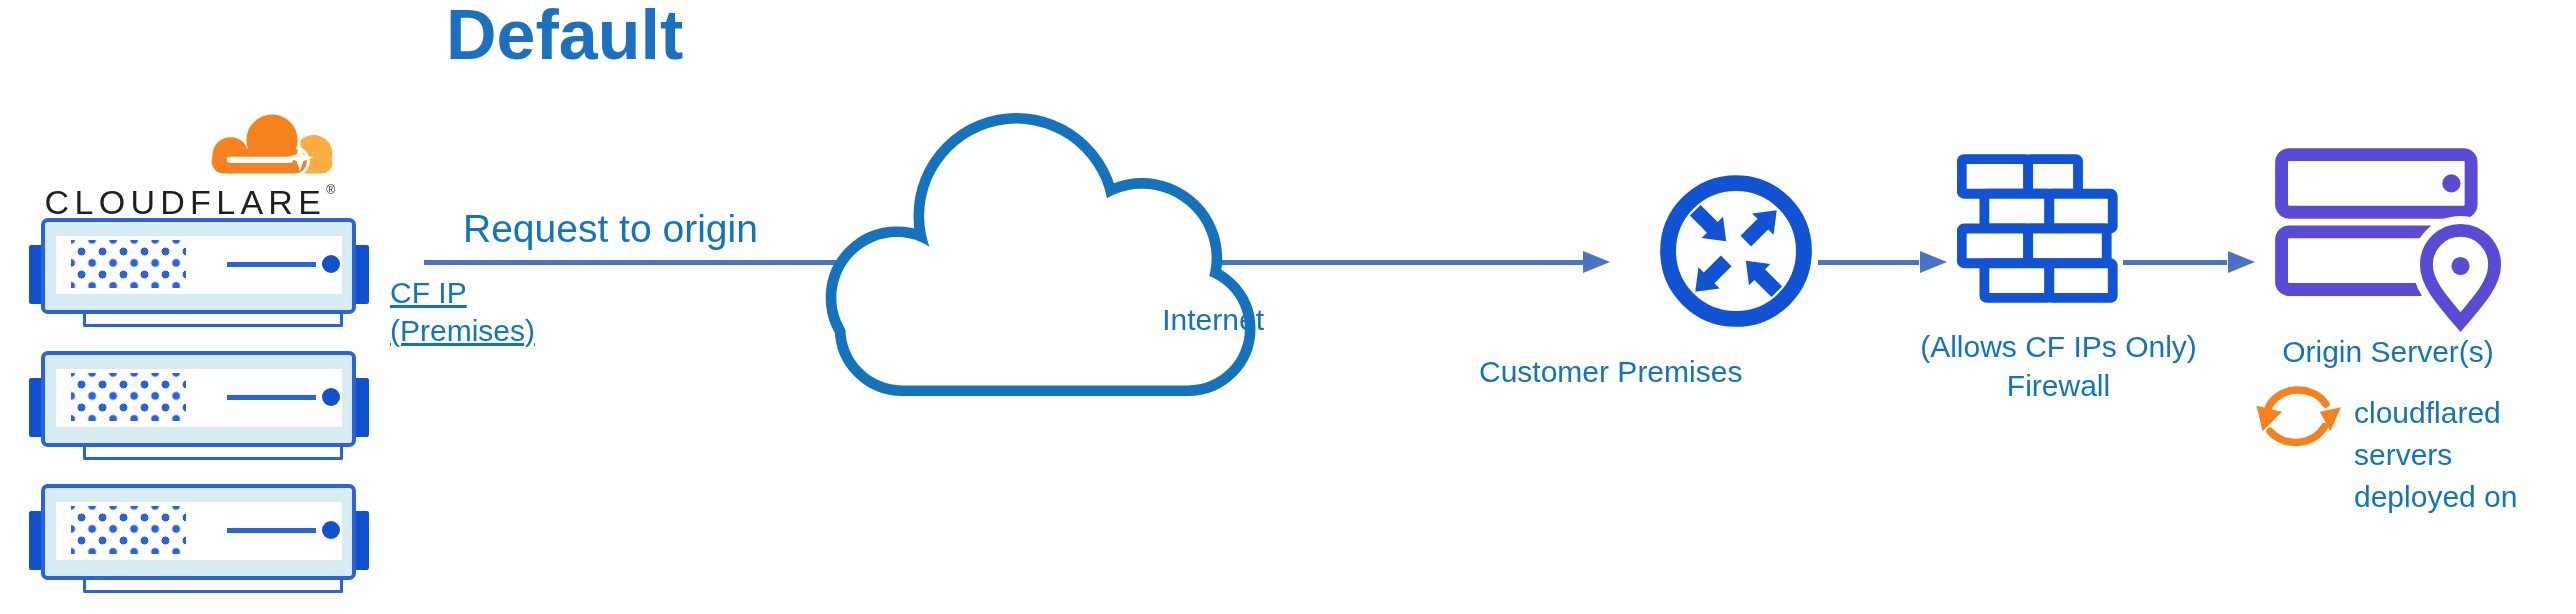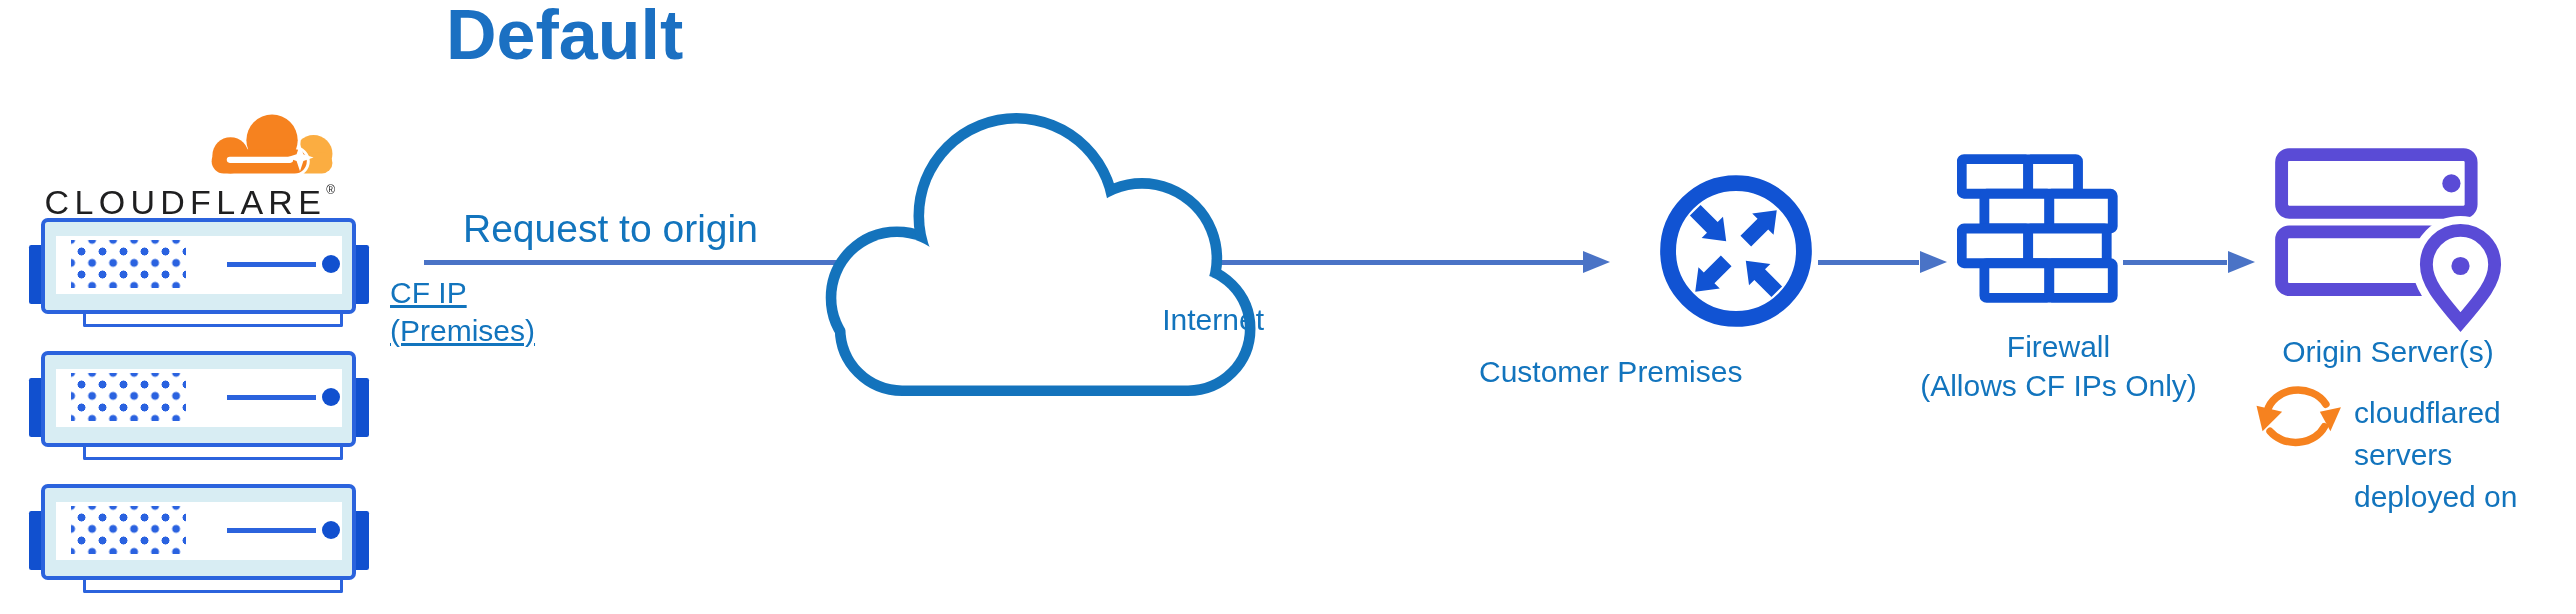--- a/index.html
+++ b/index.html
@@ -161,22 +161,22 @@
         <rect x="36" y="54" width="86" height="46" rx="3"></rect>
         <rect x="122" y="54" width="84" height="46" rx="3"></rect>
         <rect x="6" y="100" width="88" height="46" rx="3"></rect>
         <rect x="94" y="100" width="104" height="46" rx="3"></rect>
         <rect x="36" y="146" width="86" height="46" rx="3"></rect>
         <rect x="122" y="146" width="84" height="46" rx="3"></rect>
       </g>
     </svg>
   </div>
   <div class="lbl center" style="left:1892px;top:327px;width:333px;">
+    <div>(Allows CF IPs Only)</div>
     <div>Firewall</div>
-    <div>(Allows CF IPs Only)</div>
   </div>
 
   <div class="aline" style="left:2123px;top:260px;width:104px;"></div>
   <div class="ahead" style="left:2228px;top:251px;"></div>
 
   <div class="icon-wrap" style="left:2274px;top:147px;">
     <svg width="232" height="188" viewBox="0 0 306 248">
       <rect x="10" y="10" width="250" height="76" rx="10" fill="#ffffff" stroke="#5a4bd6" stroke-width="17"></rect>
       <circle cx="234" cy="48" r="12" fill="#5a4bd6"></circle>
       <rect x="10" y="112" width="205" height="76" rx="10" fill="#ffffff" stroke="#5a4bd6" stroke-width="17"></rect>

